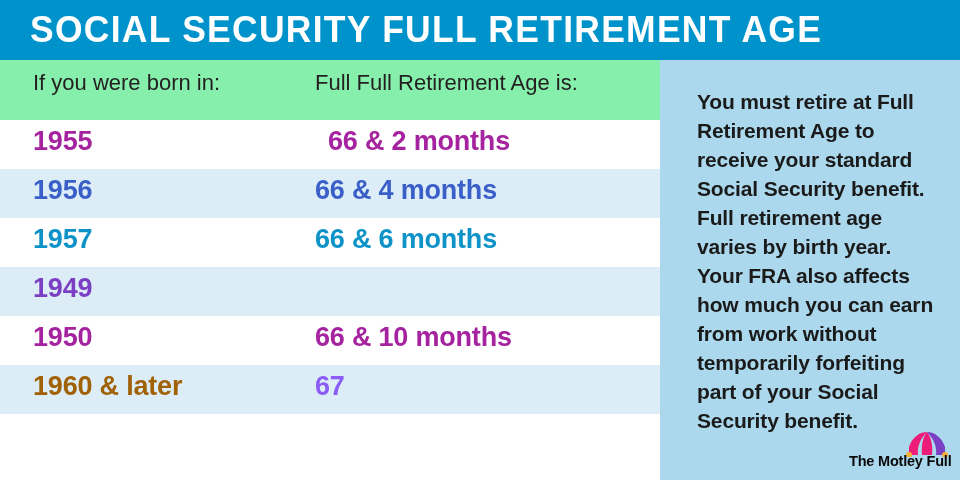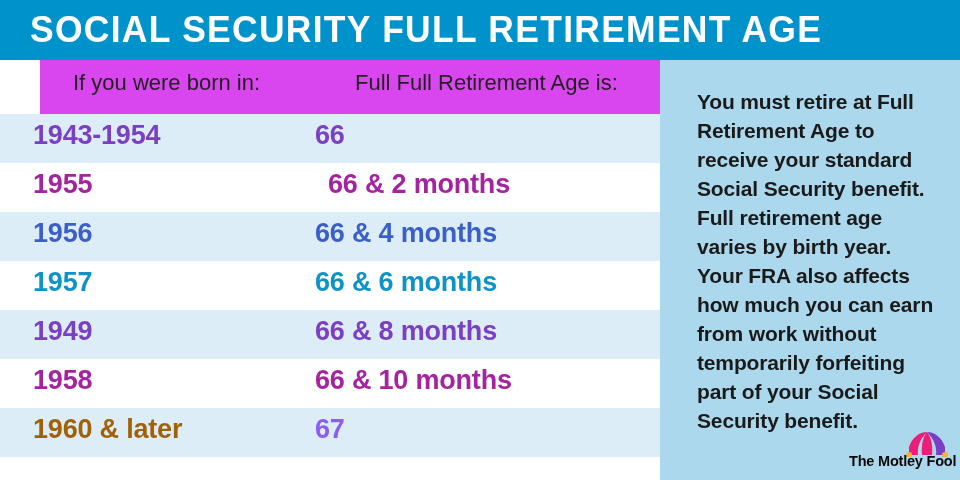--- a/index.html
+++ b/index.html
@@ -48,23 +48,22 @@
   .table-wrap {
     position: absolute;
     left: 0;
     top: 60px;
     width: 660px;
     height: 420px;
     background: #ffffff;
   }
   .thead {
     position: relative;
-    height: 54px;
-    background: #d946ef;
-    margin-left: 40px;
+    height: 60px;
+    background: #86efac;
   }
   .thead .th {
     position: absolute;
     top: 10px;
     font-size: 22px;
     font-weight: normal;
     color: #231F20;
     white-space: nowrap;
   }
   .thead .th.col1 { left: 33px; }
@@ -143,42 +142,37 @@
 
   <div class="header-band"></div>
   <div class="header-title">SOCIAL SECURITY FULL RETIREMENT AGE</div>
 
   <div class="table-wrap">
     <div class="thead">
       <div class="th col1">If you were born in:</div>
       <div class="th col2">Full Full Retirement Age is:</div>
     </div>
     <div id="table-body">
-        <div class="trow striped">
-          <div class="cell col1" style="color: rgb(123, 63, 196);">1943-1954</div>
-          <div class="cell col2" style="color: rgb(123, 63, 196);">66</div>
-        </div>
         <div class="trow">
           <div class="cell col1" style="color: rgb(165, 35, 159);">1955</div>
           <div class="cell col2" style="color: rgb(165, 35, 159); margin-left: 13px;">66 &amp; 2 months</div>
         </div>
         <div class="trow striped">
           <div class="cell col1" style="color: rgb(58, 95, 200);">1956</div>
           <div class="cell col2" style="color: rgb(58, 95, 200);">66 &amp; 4 months</div>
         </div>
         <div class="trow">
           <div class="cell col1" style="color: rgb(14, 147, 200);">1957</div>
           <div class="cell col2" style="color: rgb(14, 147, 200);">66 &amp; 6 months</div>
         </div>
         <div class="trow striped">
           <div class="cell col1" style="color: rgb(123, 63, 196);">1949</div>
-          <div class="cell col2" style="color: rgb(123, 63, 196);">66 &amp; 8 months</div>
         </div>
         <div class="trow">
-          <div class="cell col1" style="color: rgb(165, 35, 159);">1958</div>
+          <div class="cell col1" style="color: rgb(165, 35, 159);">1950</div>
           <div class="cell col2" style="color: rgb(165, 35, 159);">66 &amp; 10 months</div>
         </div>
         <div class="trow striped">
           <div class="cell col1" style="color: #a16207;">1960 &amp; later</div>
           <div class="cell col2" style="color: #8b5cf6;">67</div>
         </div>
       </div>
   </div>
 
   <div class="note-panel">
@@ -188,16 +182,16 @@
   <div class="logo">
     <div class="jester">
       <svg viewBox="0 0 44 26" width="44" height="26" xmlns="http://www.w3.org/2000/svg">
         <path d="M22 1 C14 1 7 7 4 16 L4 24 L13 24 C12 16 15 8 22 1 Z" fill="#ED1E79"></path>
         <path d="M22 1 C30 1 37 7 40 16 L40 24 L31 24 C32 16 29 8 22 1 Z" fill="#7B3FC4"></path>
         <path d="M22 1 C18 6 16 14 17 24 L27 24 C28 14 26 6 22 1 Z" fill="#ED1E79"></path>
         <circle cx="4" cy="24" r="3" fill="#F9B233"></circle>
         <circle cx="40" cy="24" r="3" fill="#F9B233"></circle>
       </svg>
     </div>
-    <div class="logo-wordmark">The Motley Fool</div>
+    <div class="logo-wordmark">The Motley Full</div>
   </div>
 
 </div>
 
 </body></html>

